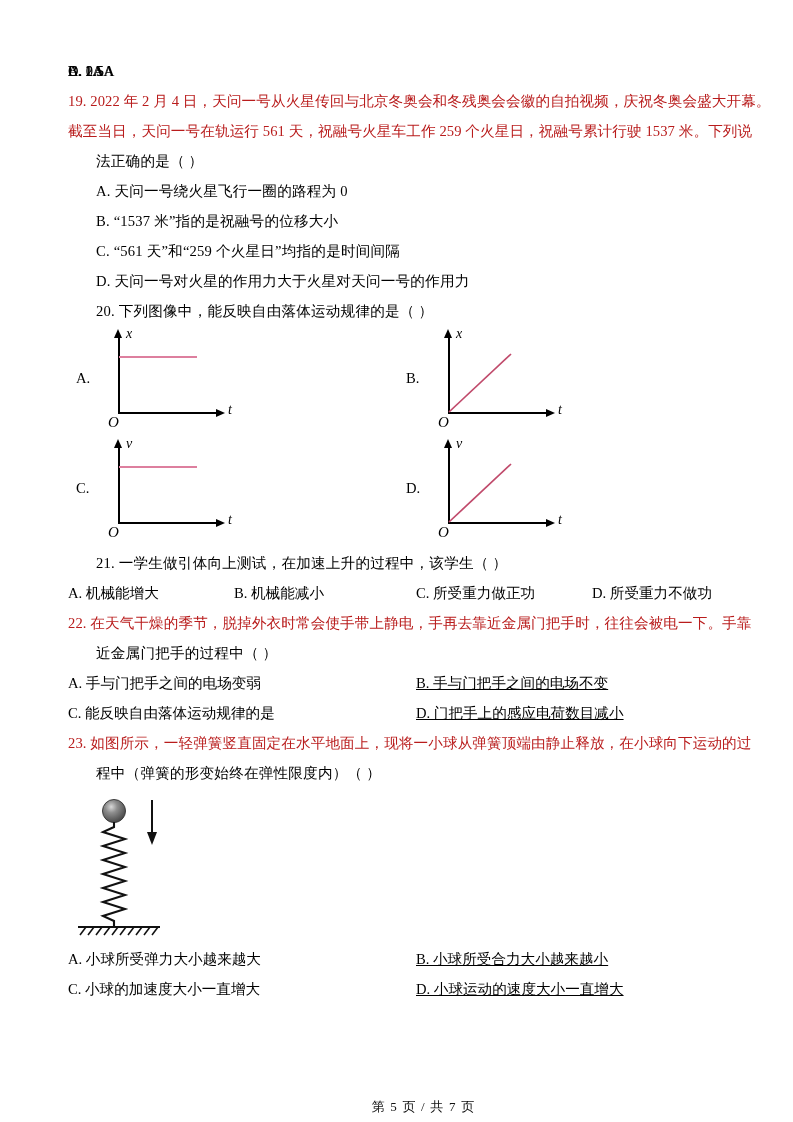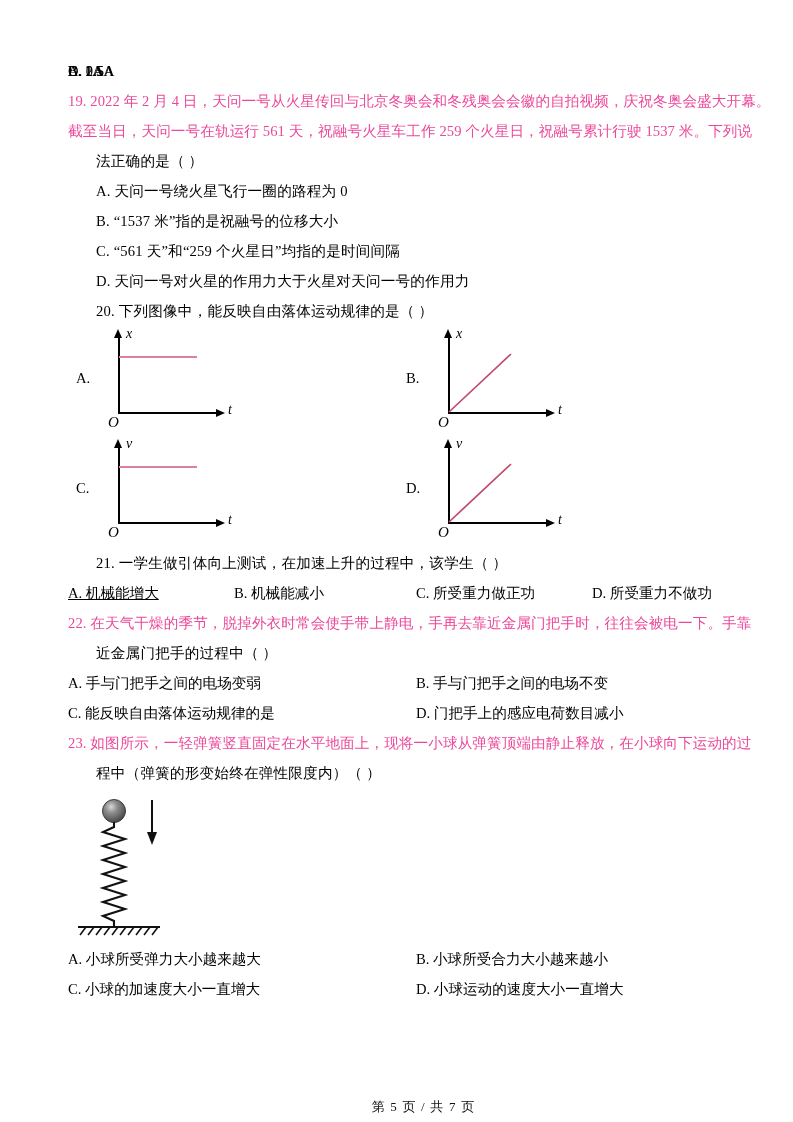--- a/index.html
+++ b/index.html
@@ -36,53 +36,53 @@
     white-space: nowrap;
     color: #000;
     margin-left: 28px;
   }
   .qpara {
     font-size: 14.6px;
     line-height: 30px;
     letter-spacing: 0.1px;
     text-align: justify;
     text-justify: inter-ideograph;
-    color: #ec4899;
+    color: #b91c1c;
   }
   .qpara.nowrap { white-space: nowrap; }
 
   
   .opt-row4 {
     position: relative;
     height: 30px;
     font-size: 14.6px;
     line-height: 30px;
   }
   .opt-row4 > span { position: absolute; white-space: nowrap; }
   .o1 { left: 0px; }
   .o2 { left: 196px; }
   .o3 { left: 392px; }
   .o4 { left: 548px; }
 
   
-  .q21 .o1 { left: 0px; text-decoration: underline; }
+  .q21 .o1 { left: 0px; }
   .q21 .o2 { left: 166px; }
   .q21 .o3 { left: 348px; }
   .q21 .o4 { left: 524px; }
 
   
   .opt-row2 {
     position: relative;
     height: 30px;
     font-size: 14.6px;
     line-height: 30px;
   }
   .opt-row2 > span { position: absolute; white-space: nowrap; }
   .c1 { left: 0px; }
-  .c2 { left: 348px; }
+  .c2 { left: 348px; text-decoration: underline; }
 
   
   .fig20 {
     position: relative;
     width: 660px;
     height: 218px;
     margin-top: 4px;
   }
   .graph-cell {
     position: absolute;

